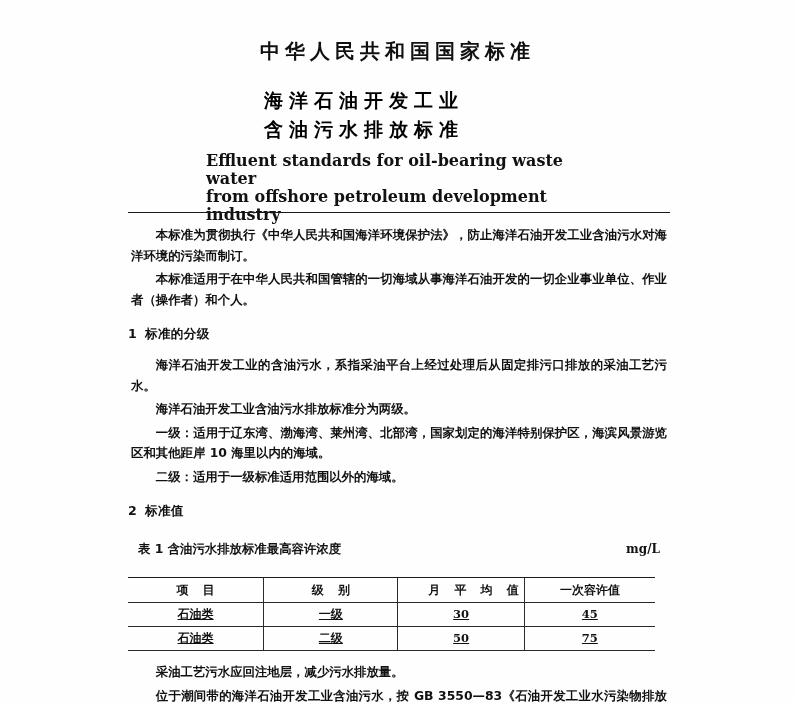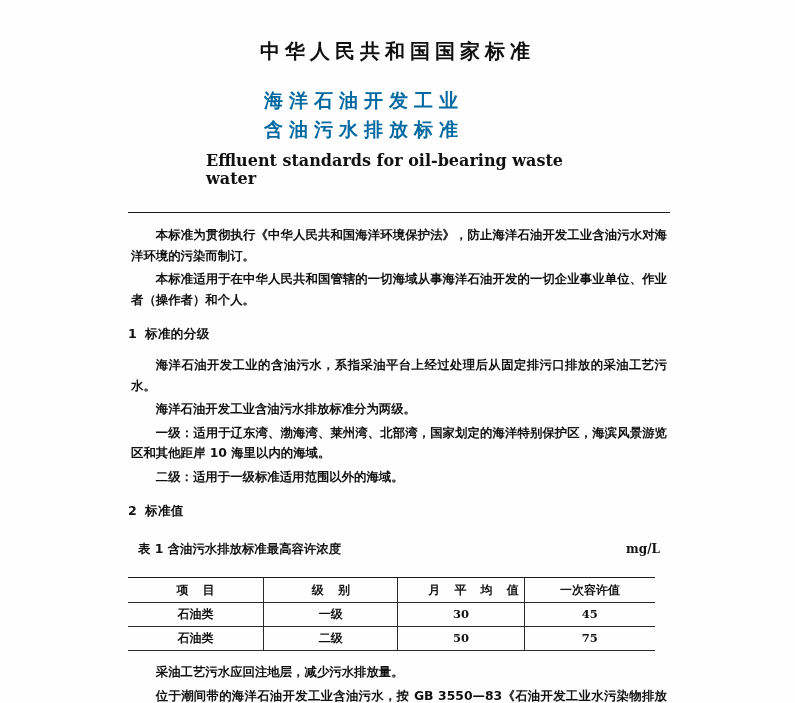--- a/index.html
+++ b/index.html
@@ -48,21 +48,21 @@
   .cn-title {
     position: absolute;
     left: 86px;
     top: 0;
     width: 300px;
     text-align: center;
     font-size: 19px;
     font-weight: bold;
     letter-spacing: 6px;
     line-height: 29px;
-    color: #0369a1;
+    color: #000000;
   }
   .cn-title div { white-space: nowrap; }
 
   .en-title {
     position: absolute;
     left: 78px;
     top: 66px;
     width: 360px;
     font-family: "DejaVu Serif", "Liberation Serif", serif;
     font-size: 16px;
@@ -175,20 +175,21 @@
   table.std thead th {
     border-top: 1.3px solid #1a1a1a;
     border-bottom: 1px solid #2a2a2a;
     letter-spacing: 5px;
     text-indent: 5px;
     height: 24px;
   }
   table.std tbody td {
     border-bottom: 1px solid #2a2a2a;
     height: 23px;
+    text-decoration: underline;
   }
   table.std .vline { border-left: 1px solid #2a2a2a; }
   table.std .c1 { width: 136px; }
   table.std .c2 { width: 134px; }
   table.std .c3 { width: 126px; text-align: right; }
   table.std .c4 { width: 131px; }
   table.std .nowide { letter-spacing: 0; text-indent: 0; }
   .num-cell {
     font-family: "DejaVu Serif", "Liberation Serif", serif;
     font-size: 11.5px;
@@ -203,20 +204,21 @@
   <div class="std-header">中华人民共和国国家标准</div>
 
   <div class="title-zone">
     <div class="cn-title">
       <div>海洋石油开发工业</div>
       <div>含油污水排放标准</div>
     </div>
 
     <div class="en-title">
       <div>Effluent standards for oil-bearing waste water</div>
+      <div>from offshore petroleum development industry</div>
     </div>
 
   </div>
 
   <div class="rule"></div>
 
   <div class="body">
 
     <p class="para">本标准为贯彻执行《中华人民共和国海洋环境保护法》，防止海洋石油开发工业含油污水对海洋环境的污染而制订。</p>
     <p class="para">本标准适用于在中华人民共和国管辖的一切海域从事海洋石油开发的一切企业事业单位、作业者（操作者）和个人。</p>

